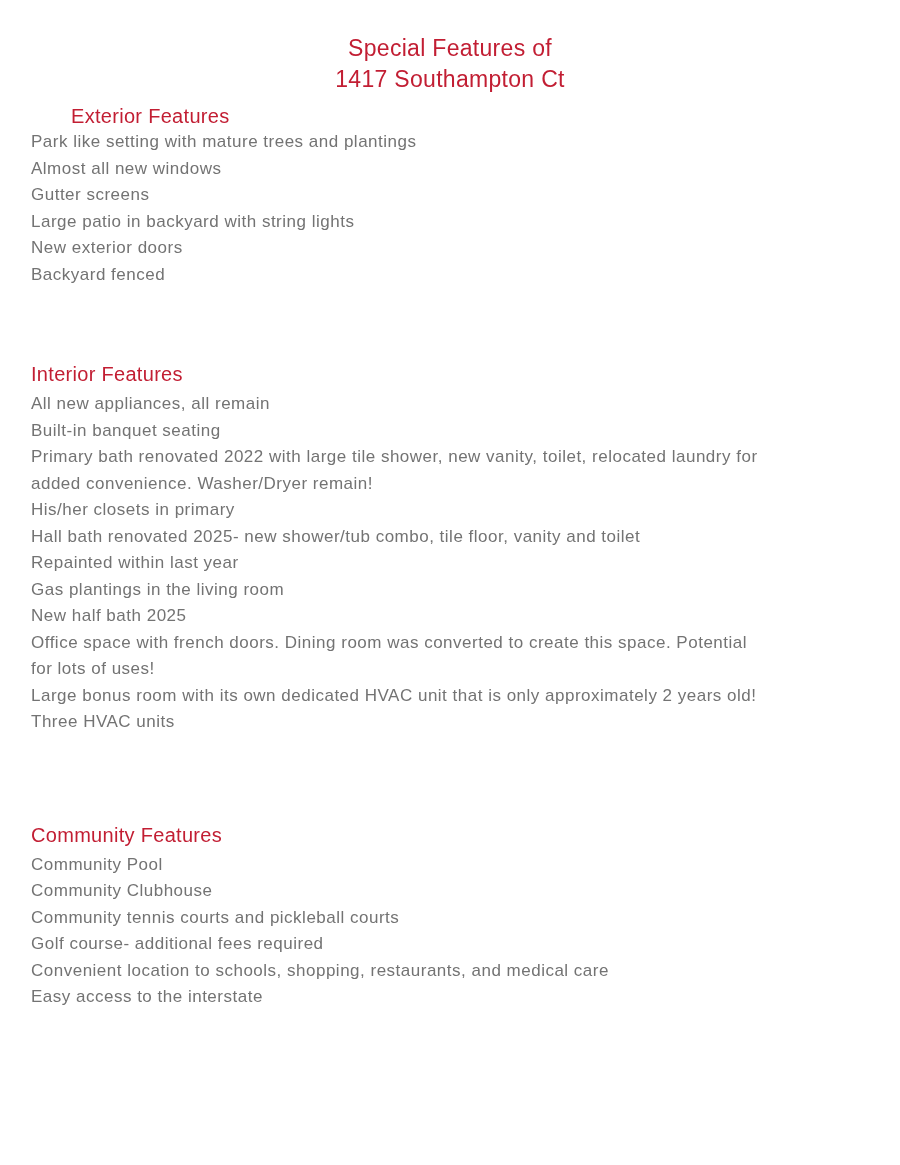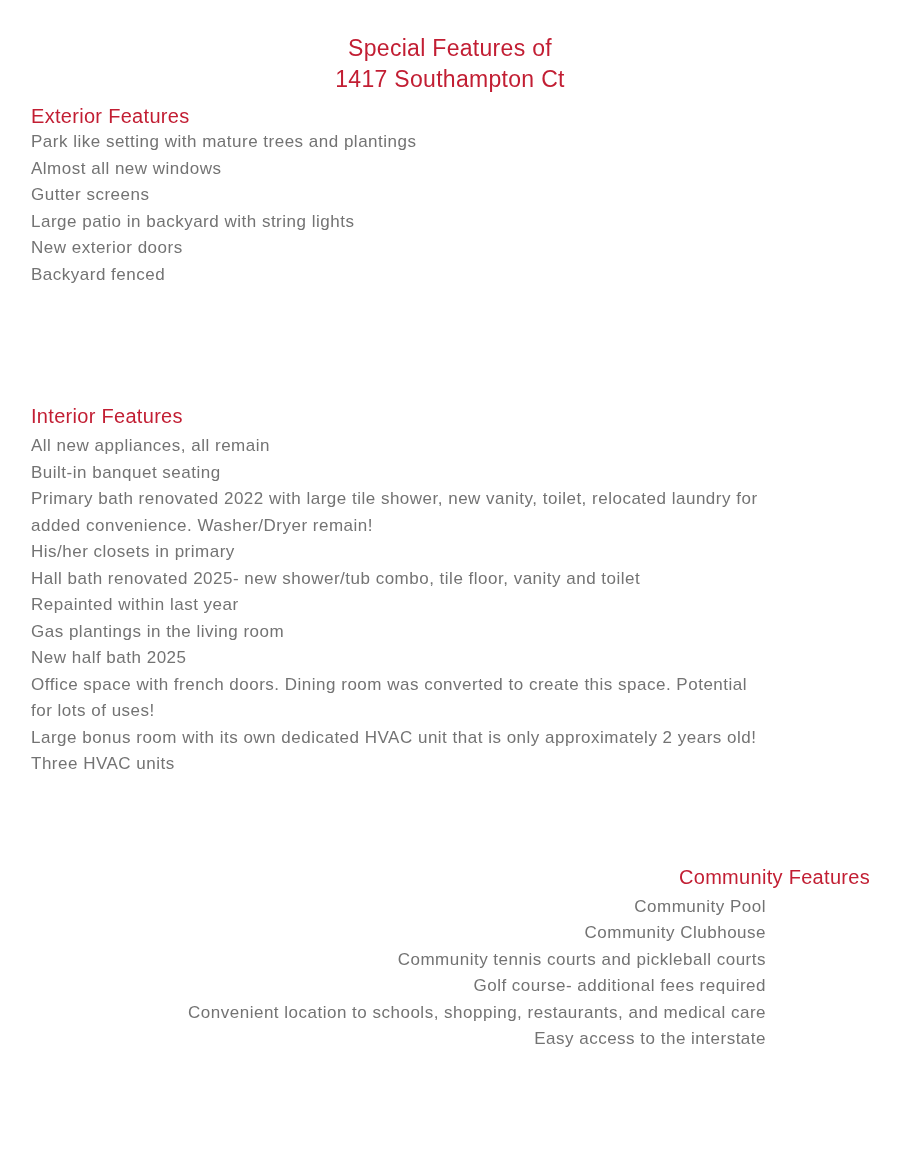--- a/index.html
+++ b/index.html
@@ -42,24 +42,24 @@
     margin: 0;
     padding: 0;
     list-style: none;
     max-width: 735px;
     font-size: 17px;
     line-height: 26.5px;
     letter-spacing: 0.5px;
     color: #737373;
   }
   .section-exterior { margin-top: 8px; }
-  .section-exterior h2 { margin-bottom: 0; }
-  .section-interior { margin-top: 115px; }
+  .section-exterior h2 { margin-bottom: 0; margin-left: 40px; }
+  .section-interior { margin-top: 73px; }
   .section-interior h2 { margin-bottom: 4px; }
-  .section-community { margin-top: 86px; text-align: right; }
+  .section-community { margin-top: 86px; }
   .section-community h2 { margin-bottom: 4px; }
 </style>
 </head>
 <body>
 
 <div class="page">
 
   <header class="doc-title">
     <div>Special Features of</div>
     <div>1417 Southampton Ct</div>

